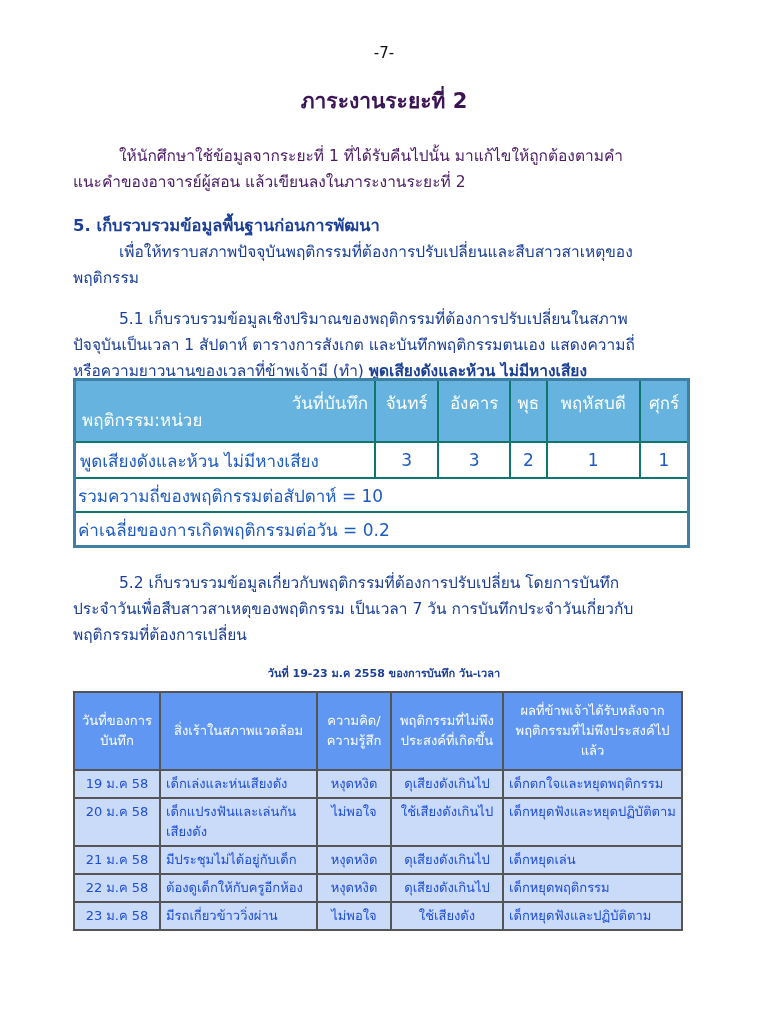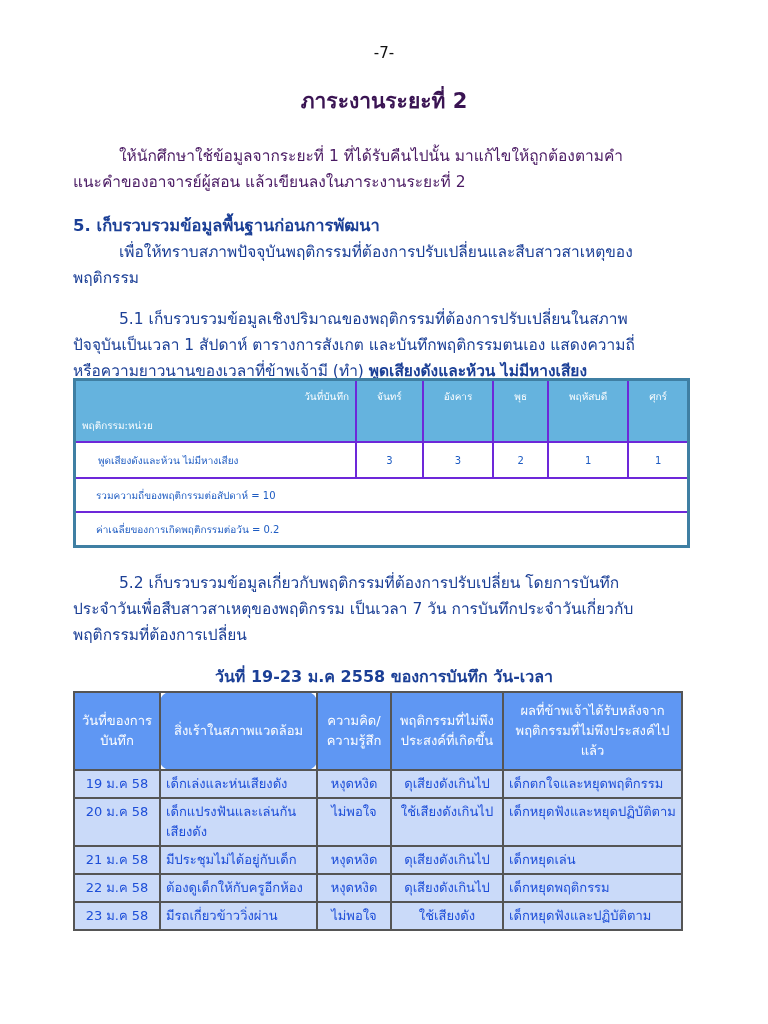--- a/index.html
+++ b/index.html
@@ -11,31 +11,31 @@
     .p { position: absolute; left: 73px; width: 625px; font-size: 15.5px; line-height: 26px; }
     .purple { color: #4a1a63; }
     .blue { color: #1b3f96; }
     .indent { display: inline-block; width: 46px; }
     .sec-head { font-weight: bold; color: #1b3f96; font-size: 16.5px; }
     b.em { font-weight: bold; }
 
     
     table { border-collapse: collapse; }
     .t1 { position: absolute; left: 73px; top: 378px; width: 617px; border: 3px solid #3f7fa3; }
-    .t1 td { border: 2px solid #6d28d9; font-size: 10px; color: #1d5bc2; padding: 0 20px; }
+    .t1 td { border: 2px solid #0f766e; font-size: 17px; color: #1d5bc2; padding: 0 2px; }
     .t1 .hd { background: #65b3de; color: #ffffff; }
     .t1 .hd-corner { height: 60px; vertical-align: top; position: relative; }
     .t1 .corner-top { position: absolute; right: 6px; top: 8px; }
     .t1 .corner-bot { position: absolute; left: 6px; bottom: 8px; }
     .t1 .day { text-align: center; vertical-align: top; padding-top: 8px; }
     .t1 .data td { height: 34px; background: #fff; }
     .t1 .num { text-align: center; }
     .t1 .sum td { height: 32px; background: #fff; }
 
-    .caption { position: absolute; top: 664px; left: 0; width: 768px; text-align: center; font-size: 16px; font-weight: bold; color: #1b3f96; }
+    .caption { position: absolute; top: 664px; left: 0; width: 768px; text-align: center; font-size: 11px; font-weight: bold; color: #1b3f96; }
 
     
     .t2 { position: absolute; left: 73px; top: 691px; width: 610px; border: 2px solid #555; }
     .t2 td { border: 2px solid #555; font-size: 13px; color: #1d4ed8; padding: 3px 5px; line-height: 20px; background: #cadaf9; vertical-align: top; }
     .t2 .hd td { background: #5f97f3; color: #ffffff; text-align: center; vertical-align: middle; height: 70px; }
     .t2 .c { text-align: center; }
   </style>
 </head>
 <body>
 
@@ -94,21 +94,21 @@
   <div>ประจำวันเพื่อสืบสาวสาเหตุของพฤติกรรม เป็นเวลา 7 วัน การบันทึกประจำวันเกี่ยวกับ</div>
   <div>พฤติกรรมที่ต้องการเปลี่ยน</div>
 </div>
 
 <div class="caption">วันที่ 19-23 ม.ค 2558 ของการบันทึก วัน-เวลา</div>
 
 <table class="t2">
   <tbody>
       <tr class="hd">
     <td style="width:74px;">วันที่ของการบันทึก</td>
-    <td style="width:145px;border-radius:10px;">สิ่งเร้าในสภาพแวดล้อม</td>
+    <td style="width:145px;">สิ่งเร้าในสภาพแวดล้อม</td>
     <td style="width:62px;">ความคิด/ความรู้สึก</td>
     <td style="width:100px;">พฤติกรรมที่ไม่พึงประสงค์ที่เกิดขึ้น</td>
     <td>ผลที่ข้าพเจ้าได้รับหลังจากพฤติกรรมที่ไม่พึงประสงค์ไปแล้ว</td>
   </tr>
   <tr>
     <td class="c">19 ม.ค 58</td>
     <td>เด็กเล่งและห่นเสียงดัง</td>
     <td class="c">หงุดหงิด</td>
     <td class="c">ดุเสียงดังเกินไป</td>
     <td>เด็กตกใจและหยุดพฤติกรรม</td>

